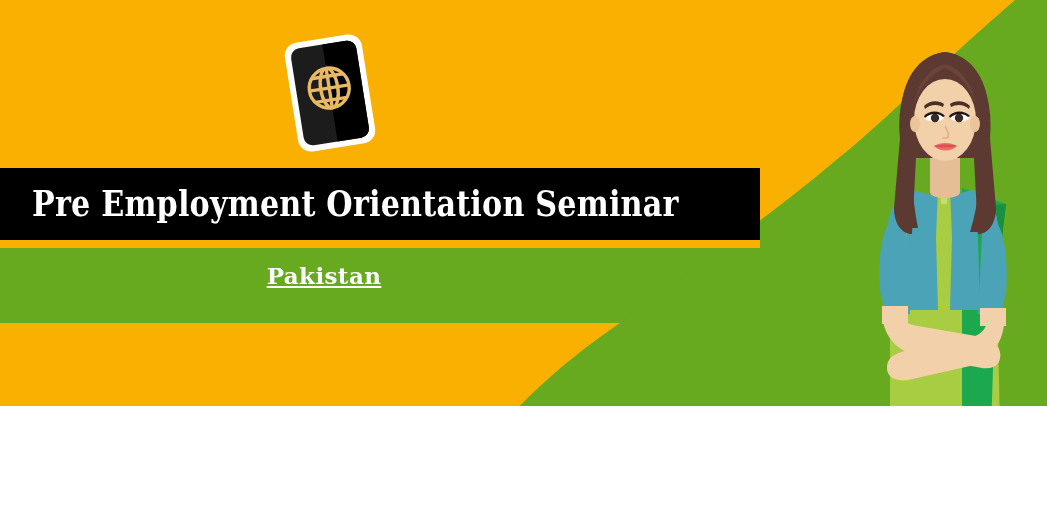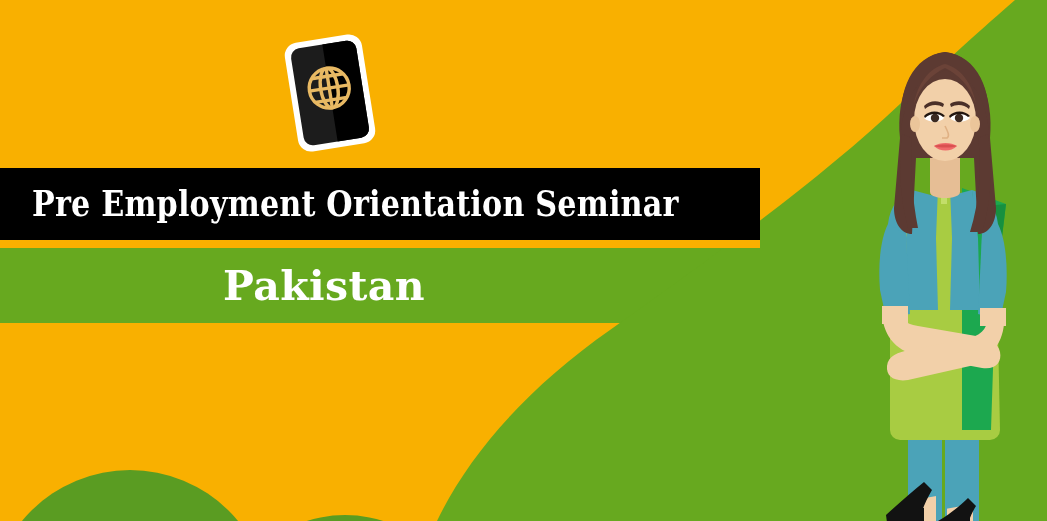--- a/index.html
+++ b/index.html
@@ -8,21 +8,21 @@
     padding: 0;
     background: #ffffff;
   }
   body {
     font-family: "Liberation Serif", serif;
   }
 
   #banner-root {
     position: relative;
     width: 1047px;
-    height: 521px;
+    height: 406px;
     overflow: hidden;
     background: #0c4a6e;
   }
 
   
   .bg-layer {
     position: absolute;
     inset: 0;
     width: 1047px;
     height: 521px;
@@ -82,23 +82,24 @@
   
   #country-subtitle {
     position: absolute;
     left: 0;
     top: 262px;
     width: 648px;
     text-align: center;
     color: #ffffff;
     font-family: "DejaVu Serif", "Liberation Serif", serif;
     font-weight: 700;
-    font-size: 41px;
+    font-size: 23px;
     letter-spacing: 0.4px;
     white-space: nowrap;
+    text-decoration: underline;
   }
 
   
   #woman-illustration {
     position: absolute;
     left: 846px;
     top: 38px;
     width: 200px;
     height: 483px;
   }

